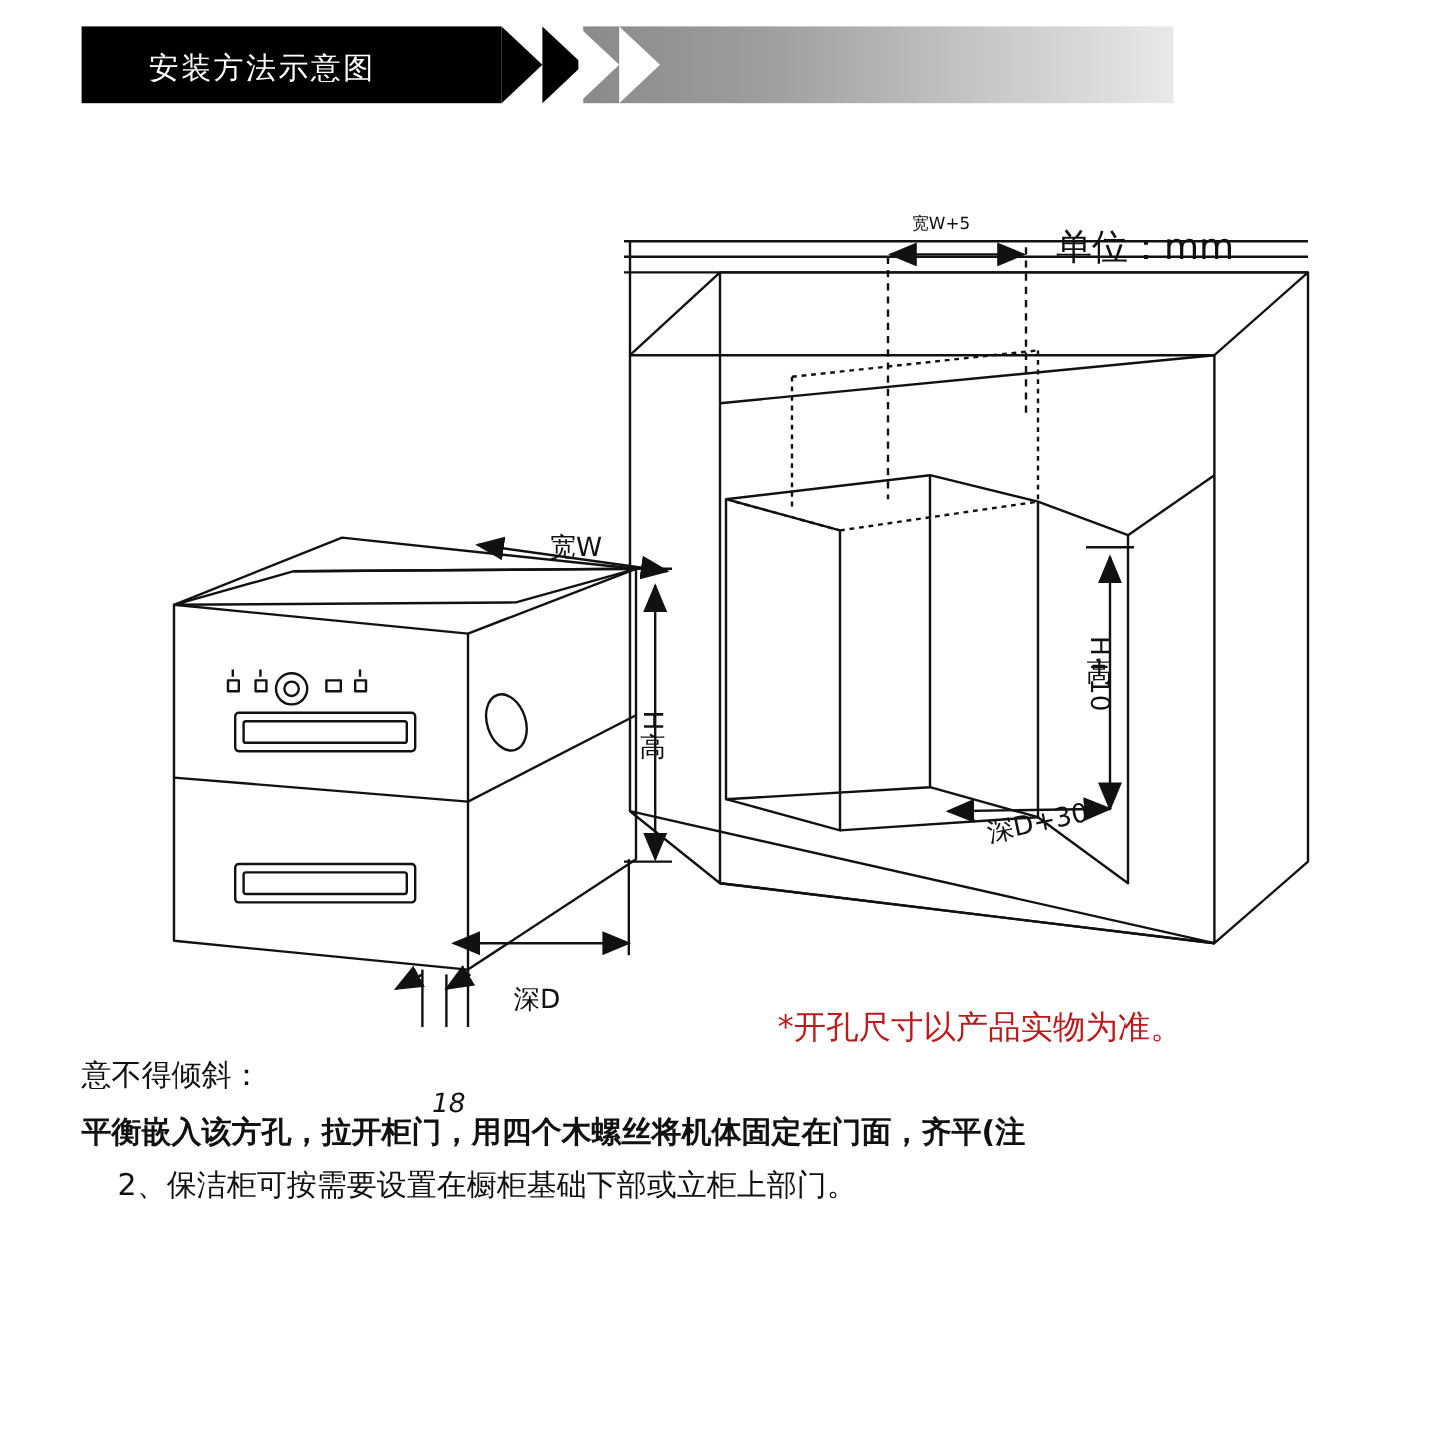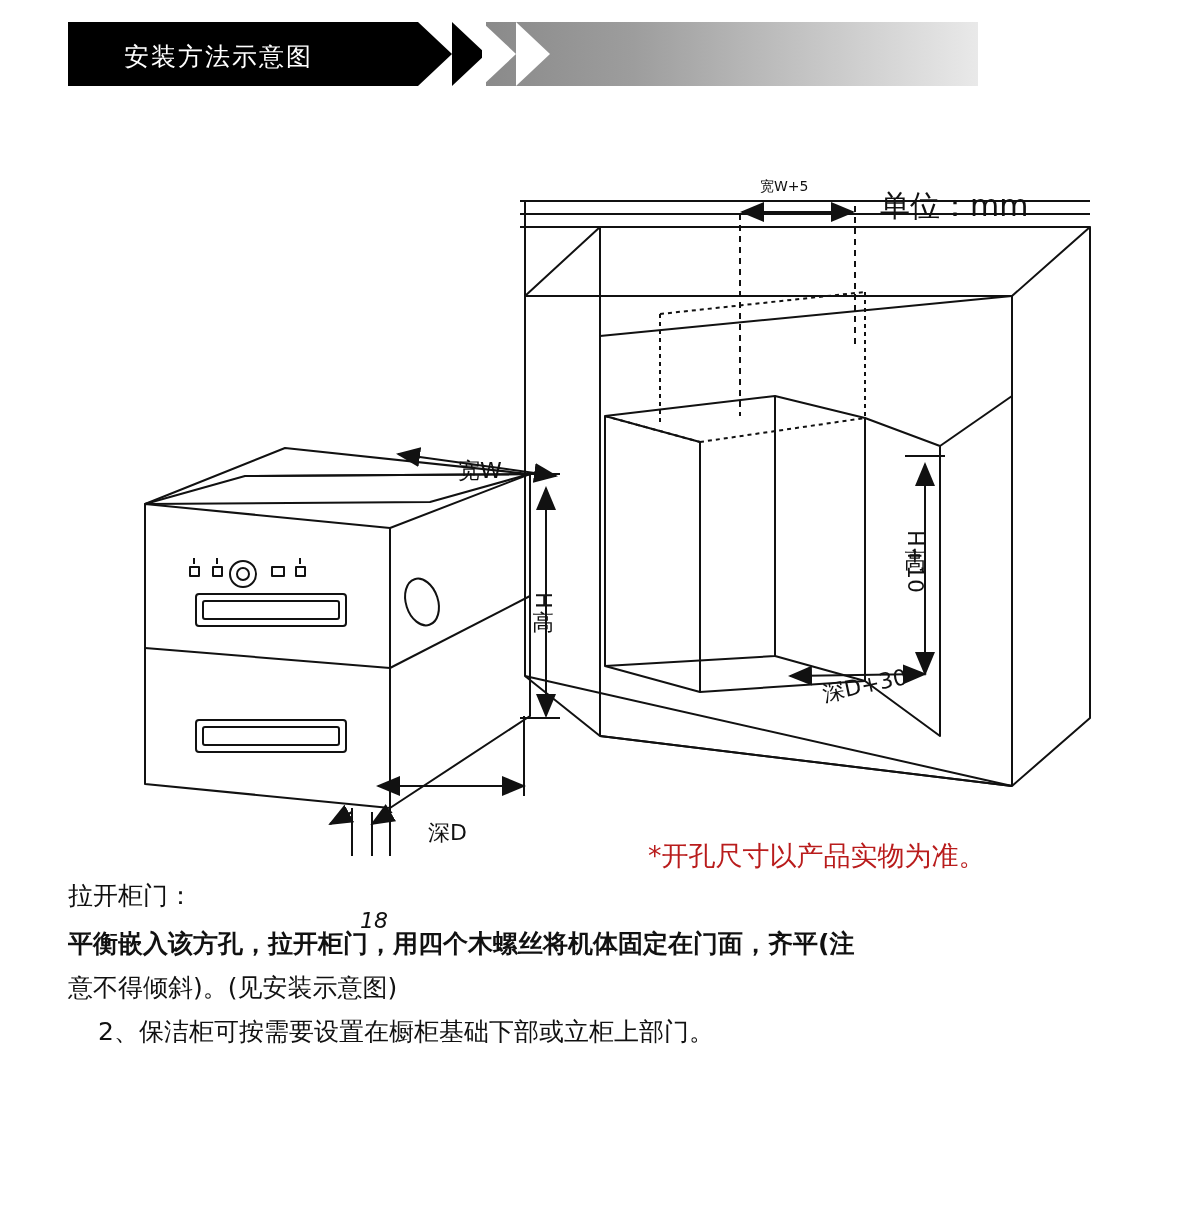--- a/index.html
+++ b/index.html
@@ -226,32 +226,31 @@
     <line x1="330" y1="728" x2="352" y2="716" marker-start="url(#arrHs)"></line>
     <line x1="392" y1="716" x2="372" y2="728" marker-end="url(#arrH)"></line>
   </g>
 </svg>
 </div>
 
 <div class="unit-label" style="left:880px; top:138px; font-size:30px;margin-top:48px;">单位：mm</div>
 
 <div class="unit-label" style="left:760px; top:178px; font-size:14px;">宽W+5</div>
 
-<div class="unit-label" style="left:458px; top:456px; font-size:22px;">宽W</div>
+<div class="unit-label" style="left:458px; top:441px; font-size:22px;">宽W</div>
 
 <div class="unit-label" style="left:528px; top:592px; font-size:22px; writing-mode:vertical-rl; text-orientation:mixed;">高H</div>
 
 <div class="unit-label" style="left:900px; top:530px; font-size:22px; writing-mode:vertical-rl; text-orientation:mixed;">高H+10</div>
 
 <div class="unit-label" style="left:428px; top:818px; font-size:22px;">深D</div>
 
 <div class="unit-label" style="left:820px; top:680px; font-size:22px; transform:rotate(-12deg); transform-origin:left top;">深D+30</div>
 
 <div class="unit-label" style="left:360px; top:908px; font-size:22px;font-style:italic;">18</div>
 
 <div class="note-asterisk">*开孔尺寸以产品实物为准。</div>
 
 <div class="install-block">
-  <p class="install-title">拉开柜门：</p>
+  <p class="install-title">意不得倾斜：</p>
   <p class="install-item" style="text-indent:0;font-weight:bold;">平衡嵌入该方孔，拉开柜门，用四个木螺丝将机体固定在门面，齐平(注</p>
-  <p class="install-item" style="text-indent:0;">意不得倾斜)。(见安装示意图)</p>
   <p class="install-item">2、保洁柜可按需要设置在橱柜基础下部或立柜上部门。</p>
 </div>
 
 </body></html>

